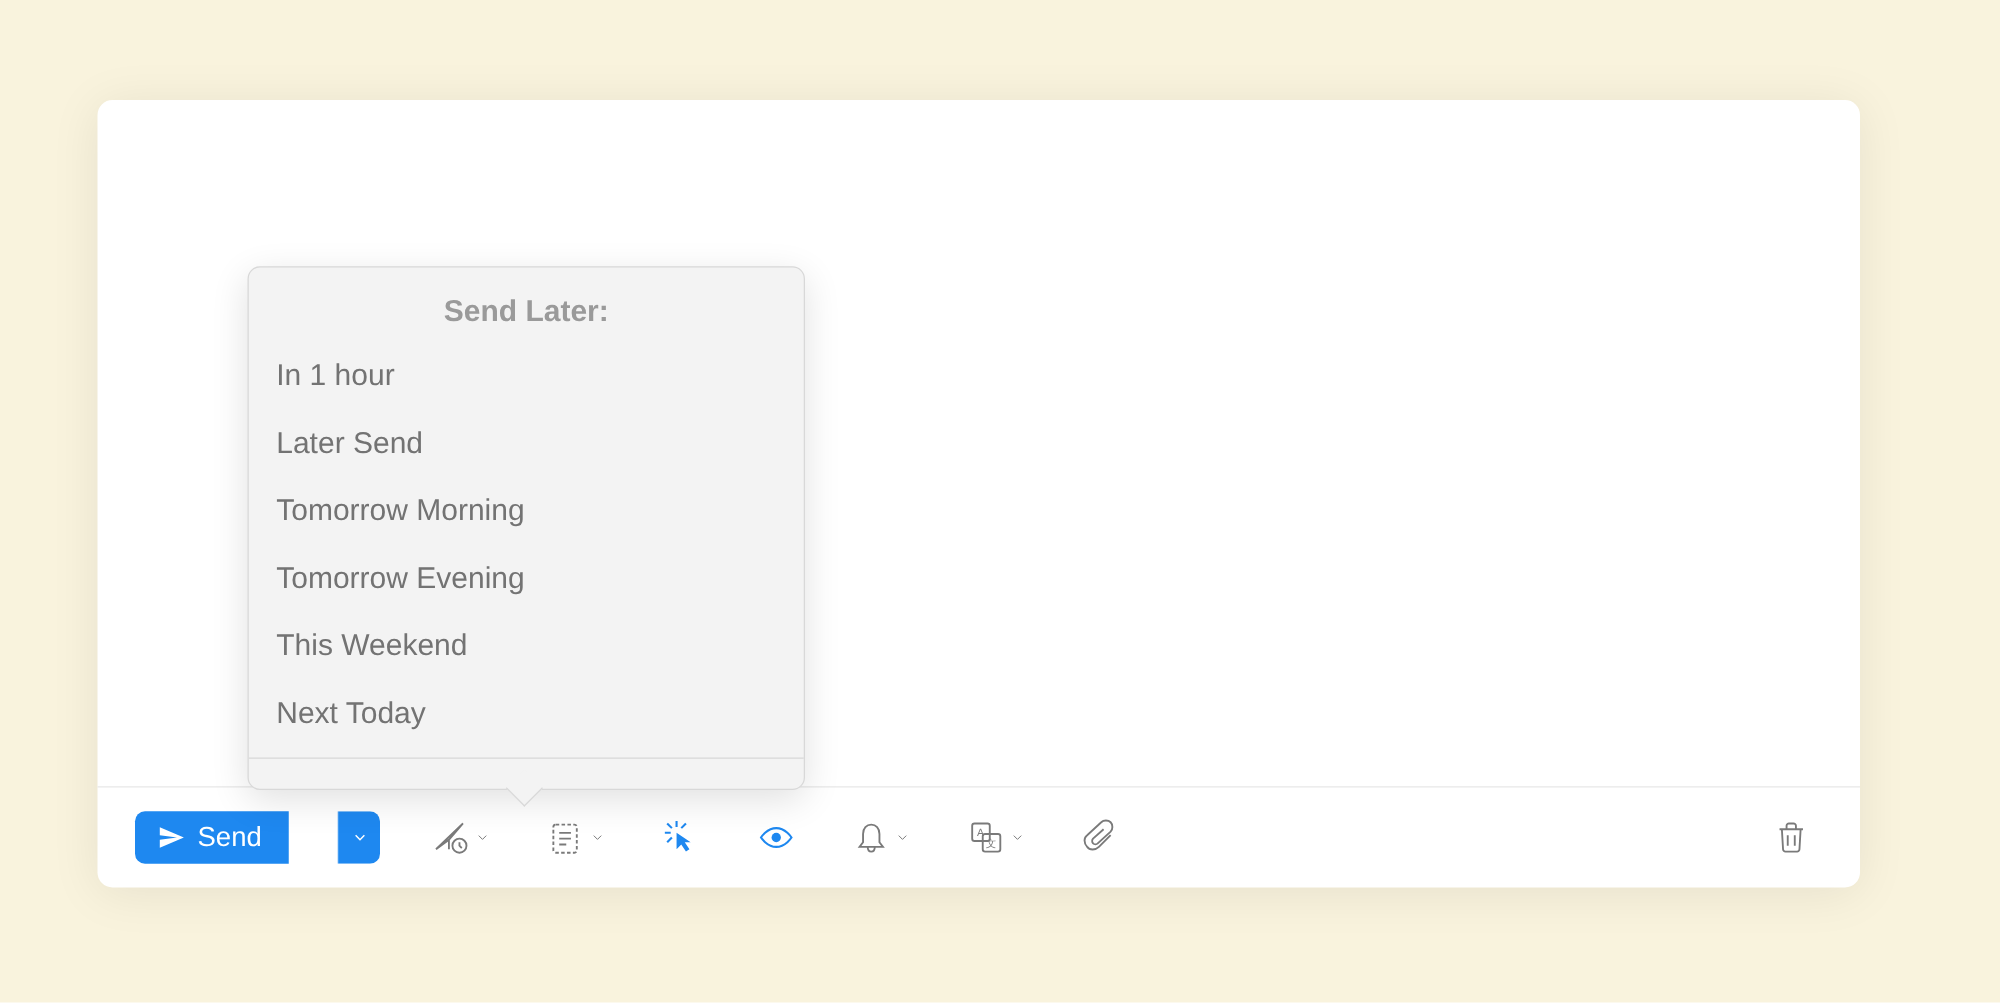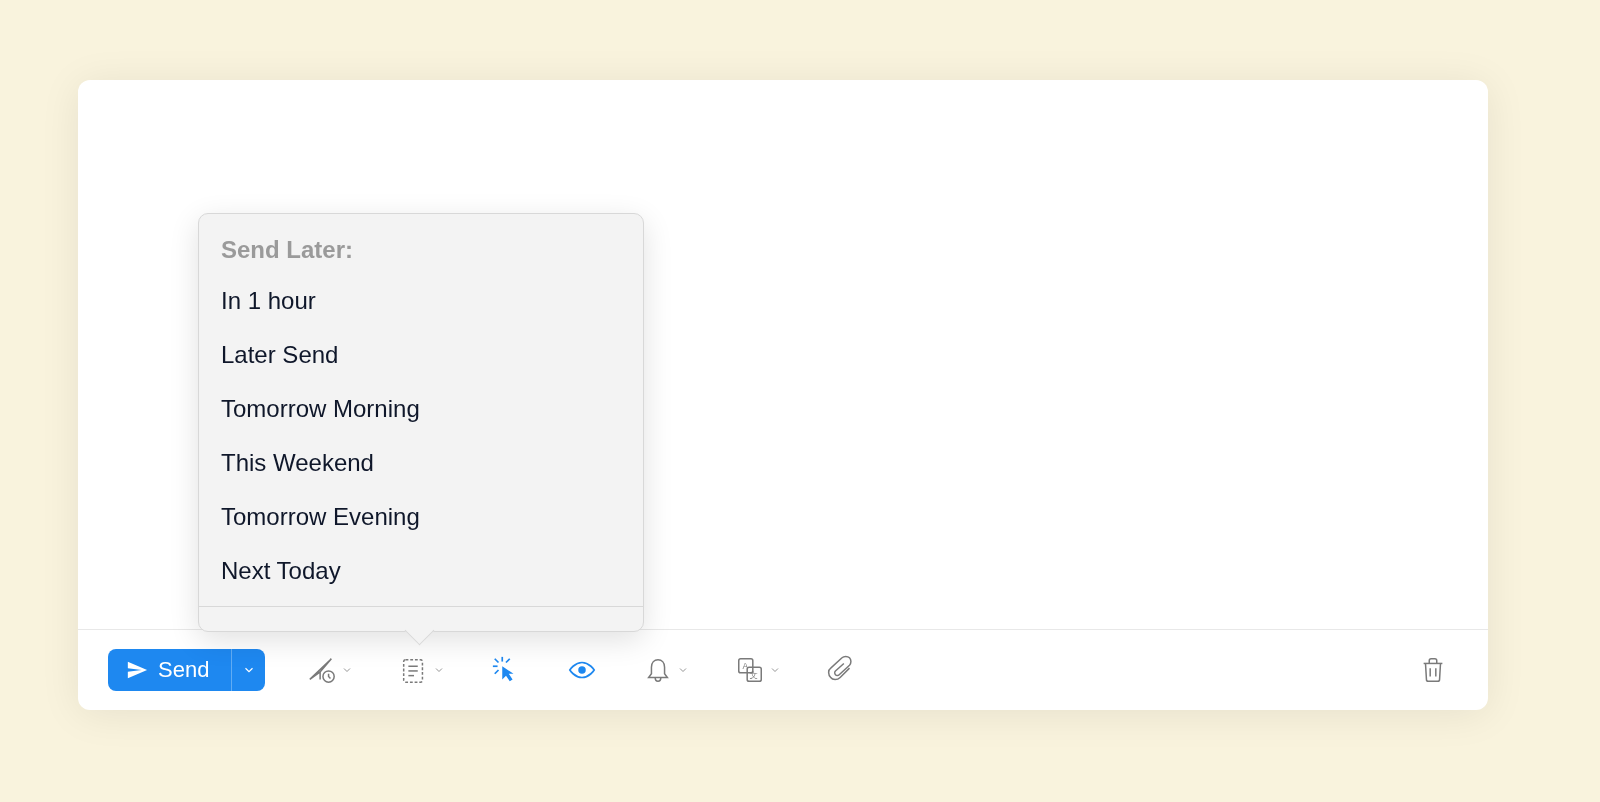--- a/index.html
+++ b/index.html
@@ -33,20 +33,21 @@
     .toolbar {
       height: 80px;
       display: flex;
       align-items: center;
       padding: 0 30px;
       gap: 6px;
     }
     .send-button-group {
       display: flex;
       height: 42px;
+      gap: 39px;
     }
     .send-button {
       background: #1e88f0;
       color: #ffffff;
       border: none;
       border-radius: 8px 0 0 8px;
       padding: 0 22px 0 18px;
       font-size: 22px;
       font-weight: 500;
       display: flex;
@@ -119,25 +120,26 @@
       background: #f3f3f3;
       border-right: 1px solid #d8d8d8;
       border-bottom: 1px solid #d8d8d8;
       transform: rotate(45deg);
     }
     .popover-title {
       padding: 22px 22px 10px 22px;
       font-size: 24px;
       font-weight: 600;
       color: #9a9a9a;
+      text-align: center;
     }
     .popover-item {
       padding: 13px 22px;
       font-size: 24px;
-      color: #0f172a;
+      color: #737373;
       cursor: pointer;
     }
     .popover-divider {
       height: 1px;
       background: #d8d8d8;
       margin: 8px 0 12px 0;
     }
     .popover-input-wrap {
       padding: 0 22px;
       position: relative;
@@ -272,18 +274,18 @@
         <line x1="19" y1="14" x2="19" y2="23"></line>
       </svg>
     </div>
   </div>
 
   <div class="popover">
     <div class="popover-title">Send Later:</div>
     <div class="popover-item">In 1 hour</div>
     <div class="popover-item">Later Send</div>
     <div class="popover-item">Tomorrow Morning</div>
+    <div class="popover-item">Tomorrow Evening</div>
     <div class="popover-item">This Weekend</div>
-    <div class="popover-item">Tomorrow Evening</div>
     <div class="popover-item">Next Today</div>
     <div class="popover-divider"></div>
   </div>
 </div>
 
 </body></html>

